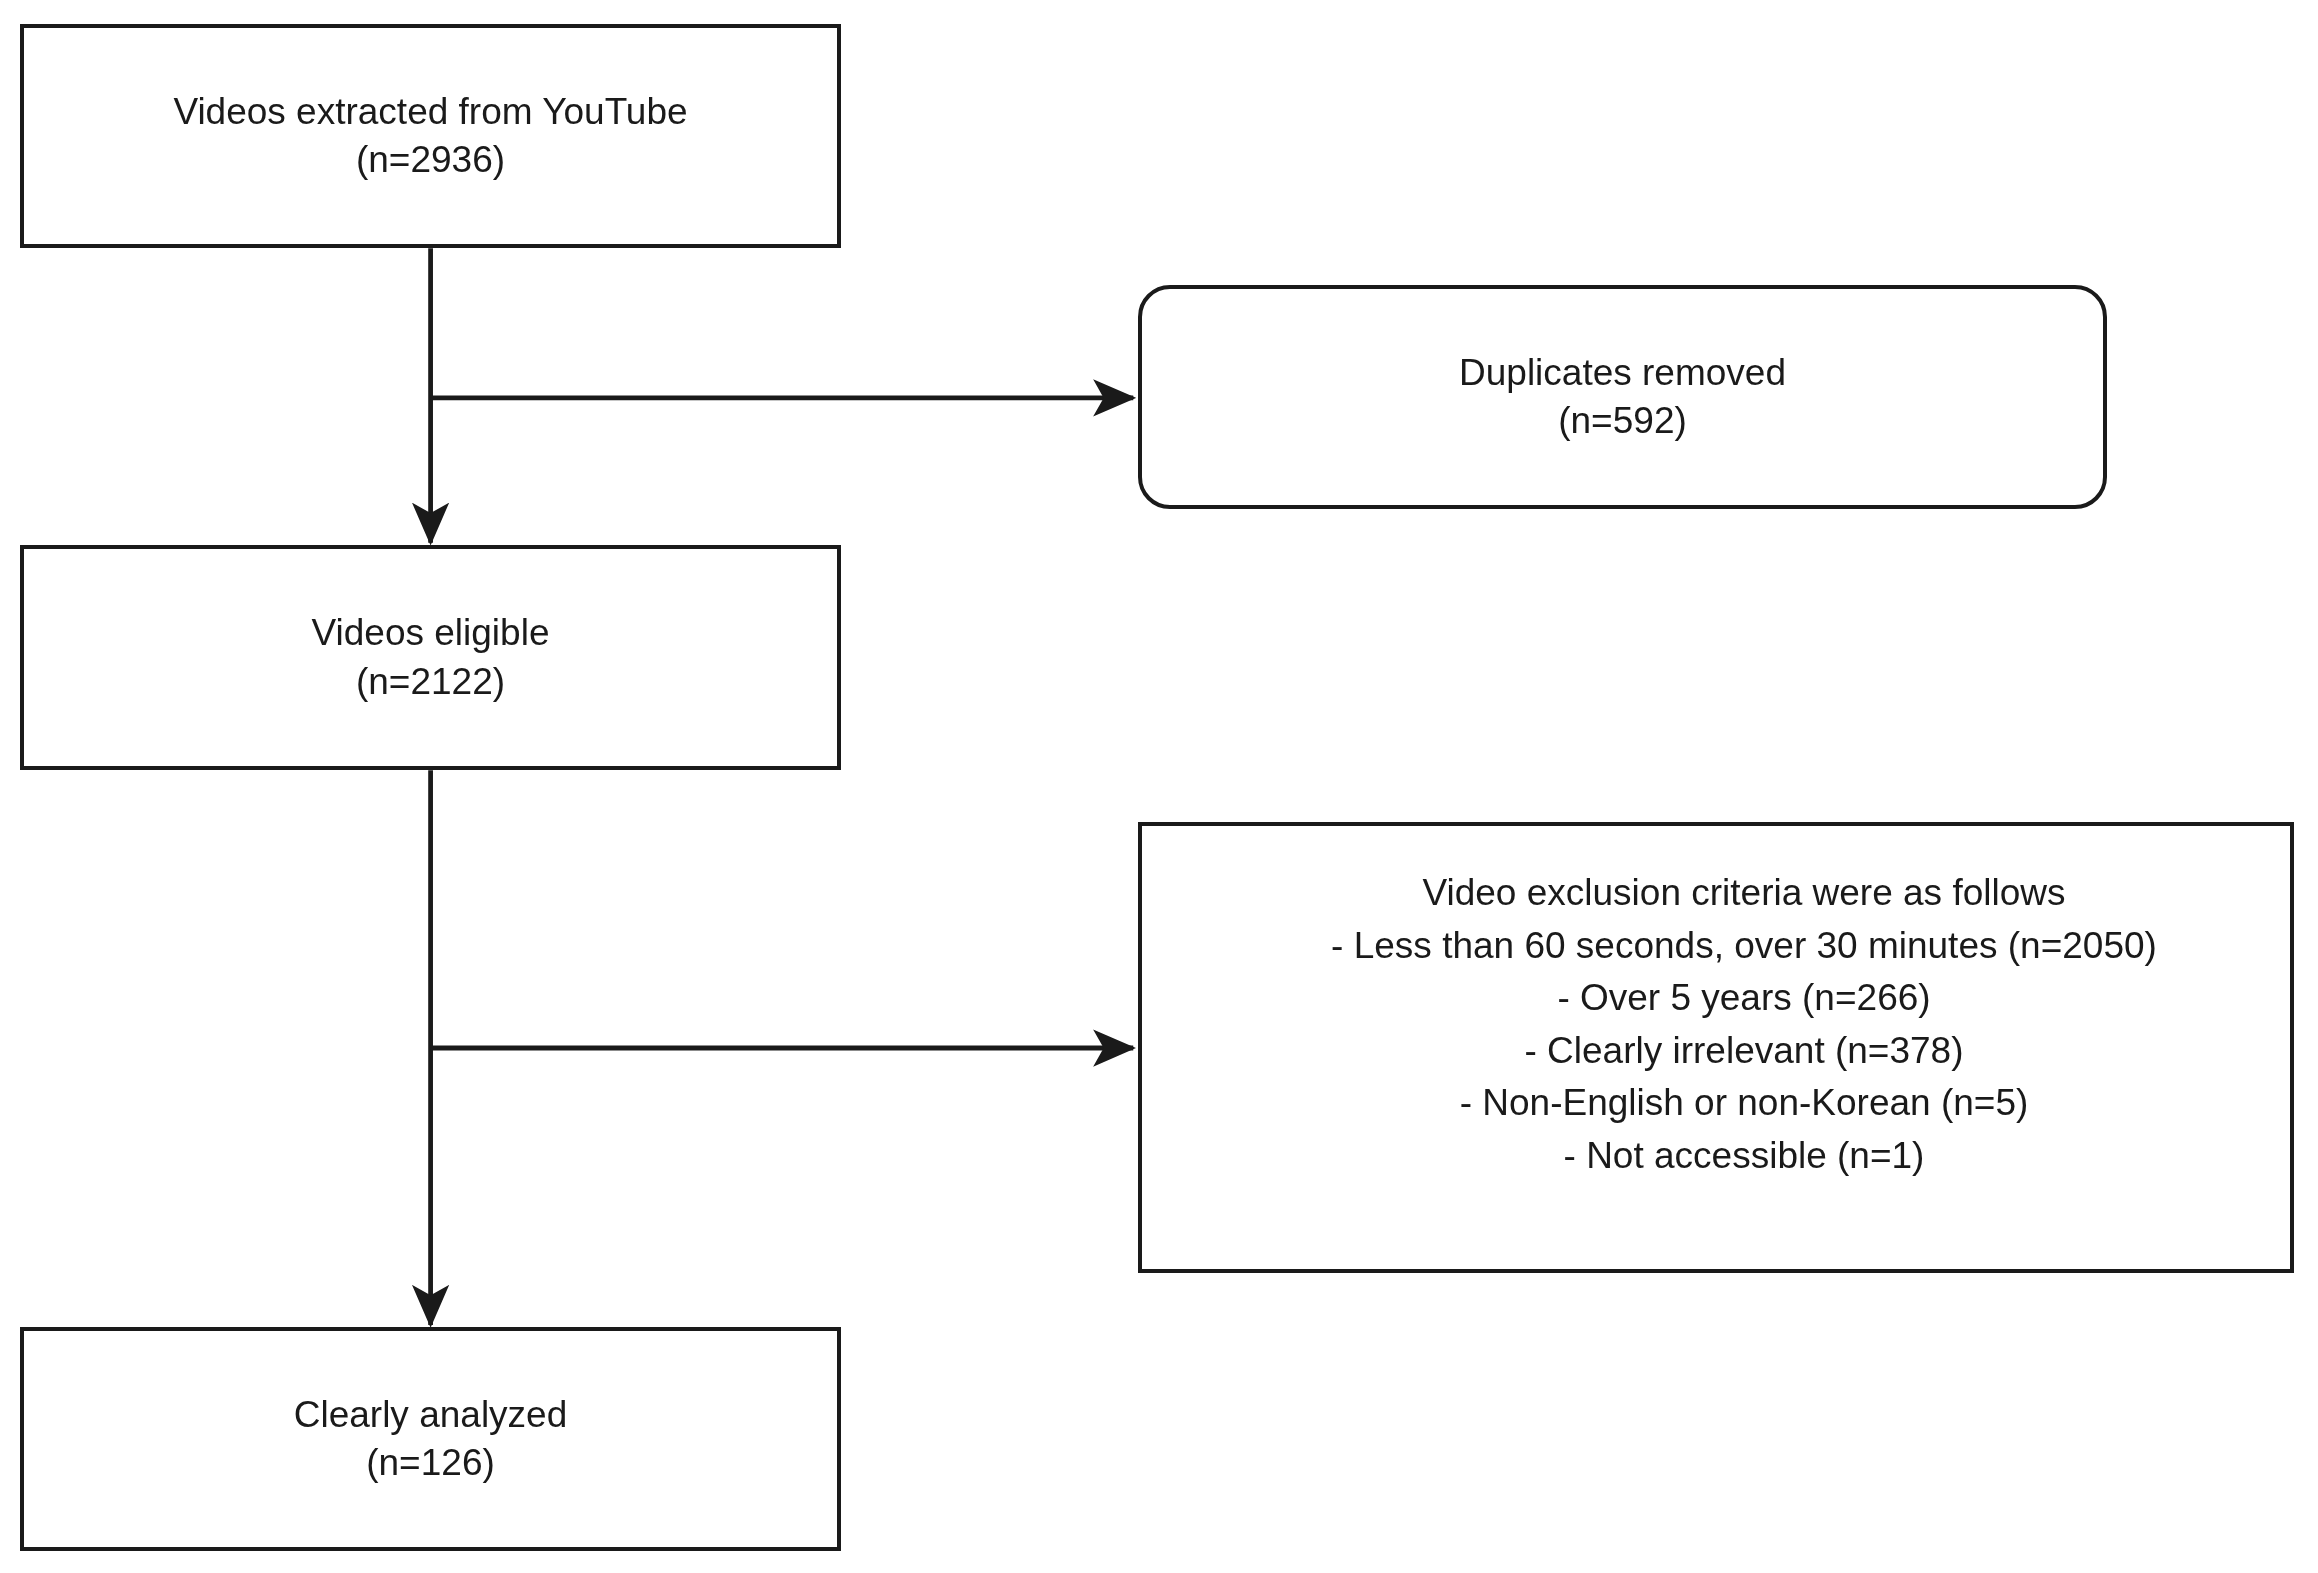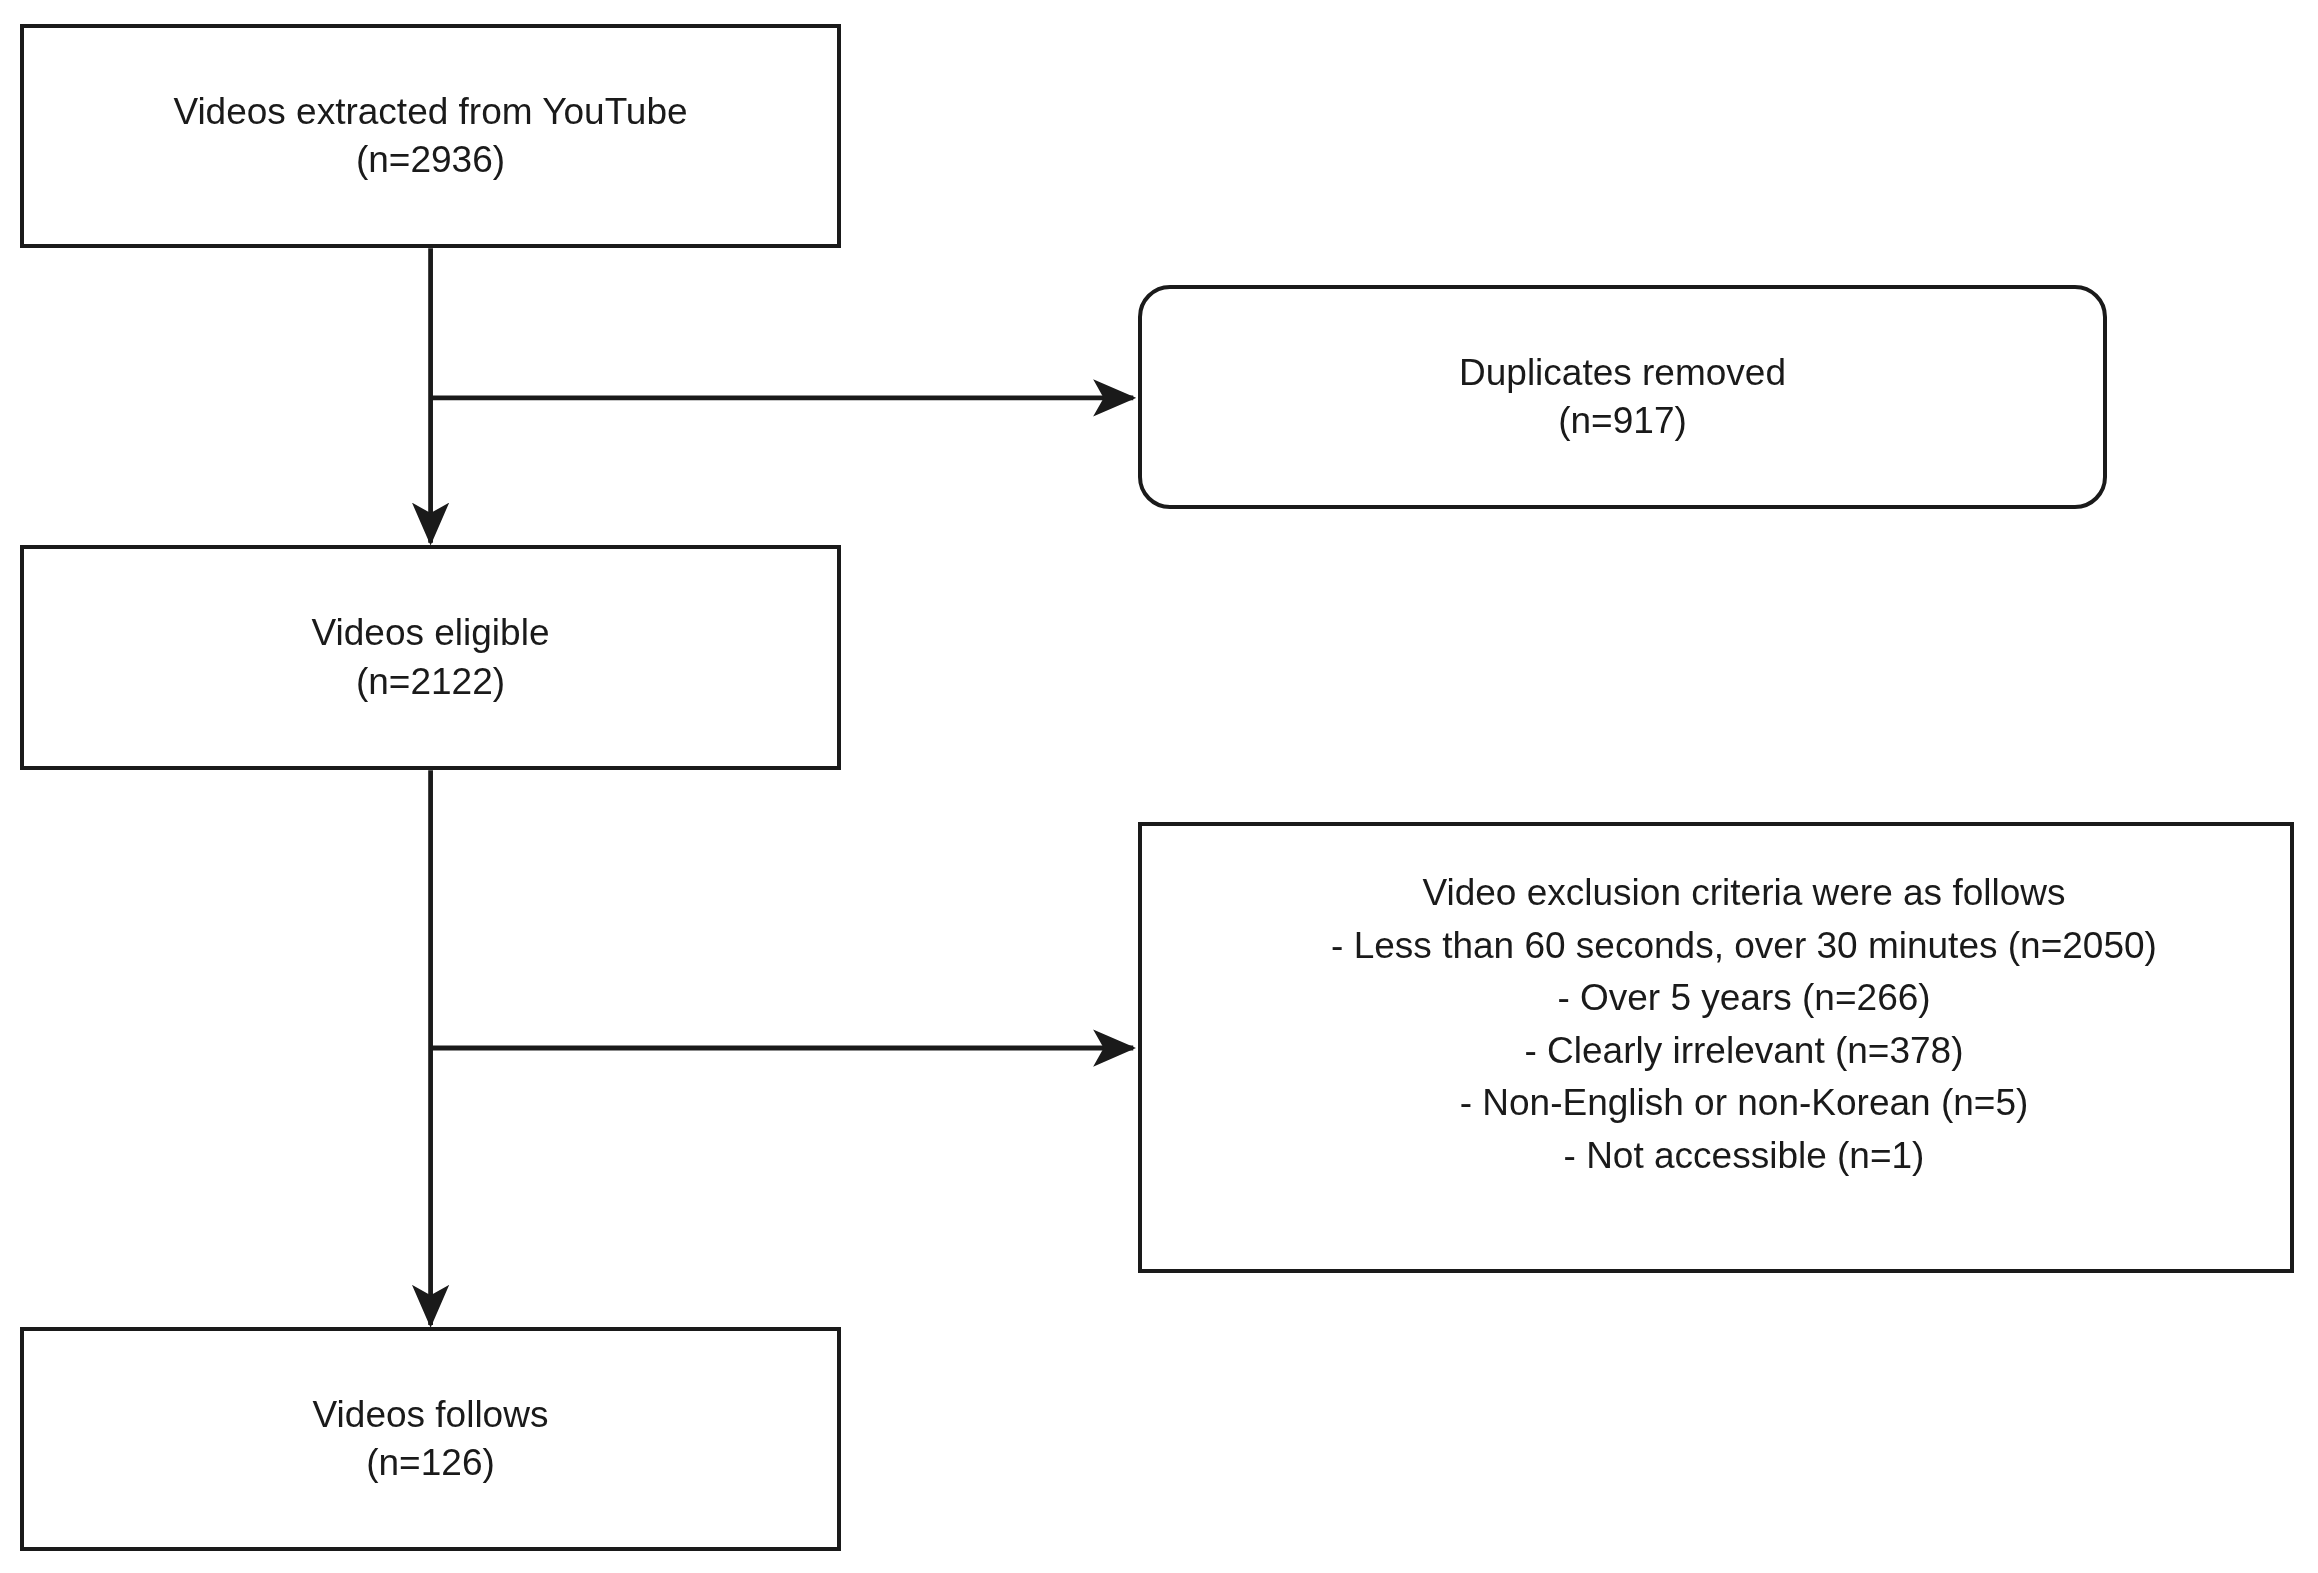--- a/index.html
+++ b/index.html
@@ -83,36 +83,36 @@
     <path d="M541,1317 L1424,1317" stroke="#1a1a1a" stroke-width="6" fill="none" marker-end="url(#arrowhead)"></path>
   </svg>
 
   <div class="flow-box" id="box-extracted">
     <div class="line">Videos extracted from YouTube</div>
     <div class="line">(n=2936)</div>
   </div>
 
   <div class="flow-box" id="box-duplicates">
     <div class="line">Duplicates removed</div>
-    <div class="line">(n=917)</div>
+    <div class="line">(n=592)</div>
   </div>
 
   <div class="flow-box" id="box-eligible">
     <div class="line">Videos eligible</div>
     <div class="line">(n=2122)</div>
   </div>
 
   <div class="flow-box left-align" id="box-exclusion">
     <div class="line">Video exclusion criteria were as follows</div>
     <div class="line">- Less than 60 seconds, over 30 minutes (n=2050)</div>
     <div class="line">- Over 5 years (n=266)</div>
     <div class="line">- Clearly irrelevant (n=378)</div>
     <div class="line">- Non-English or non-Korean (n=5)</div>
     <div class="line">- Not accessible (n=1)</div>
   </div>
 
   <div class="flow-box" id="box-analyzed">
-    <div class="line">Videos follows</div>
+    <div class="line">Clearly analyzed</div>
     <div class="line">(n=126)</div>
   </div>
 
 </div>
 
 
 </body></html>

